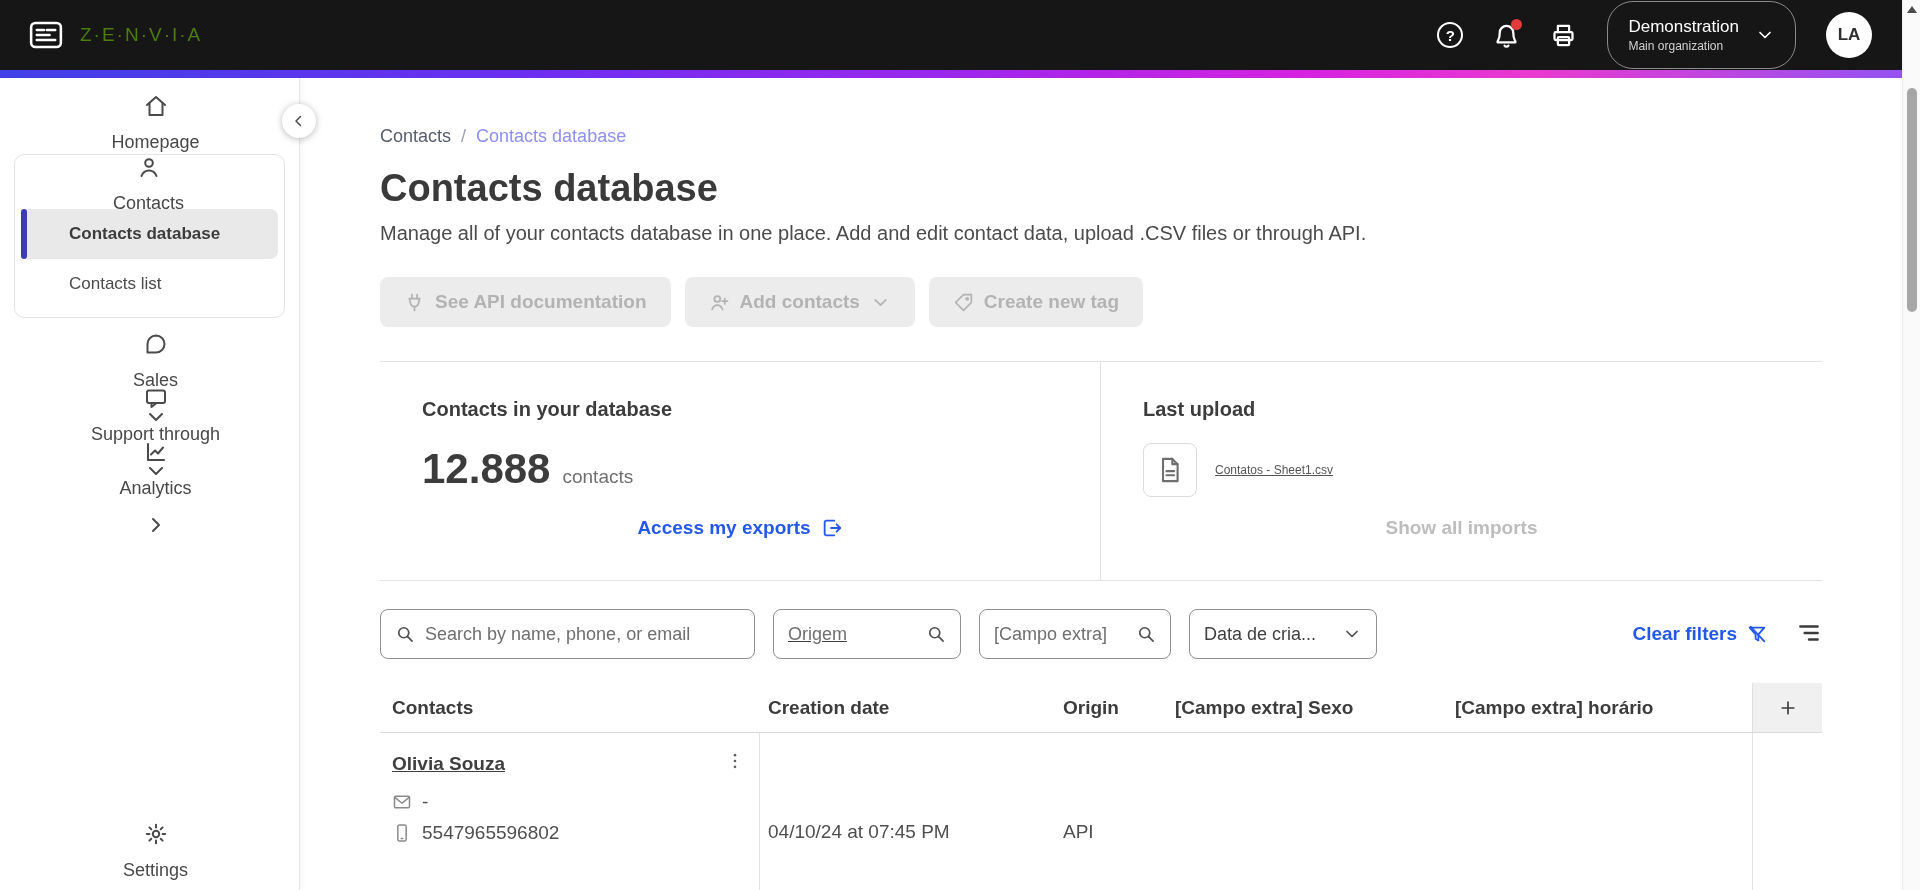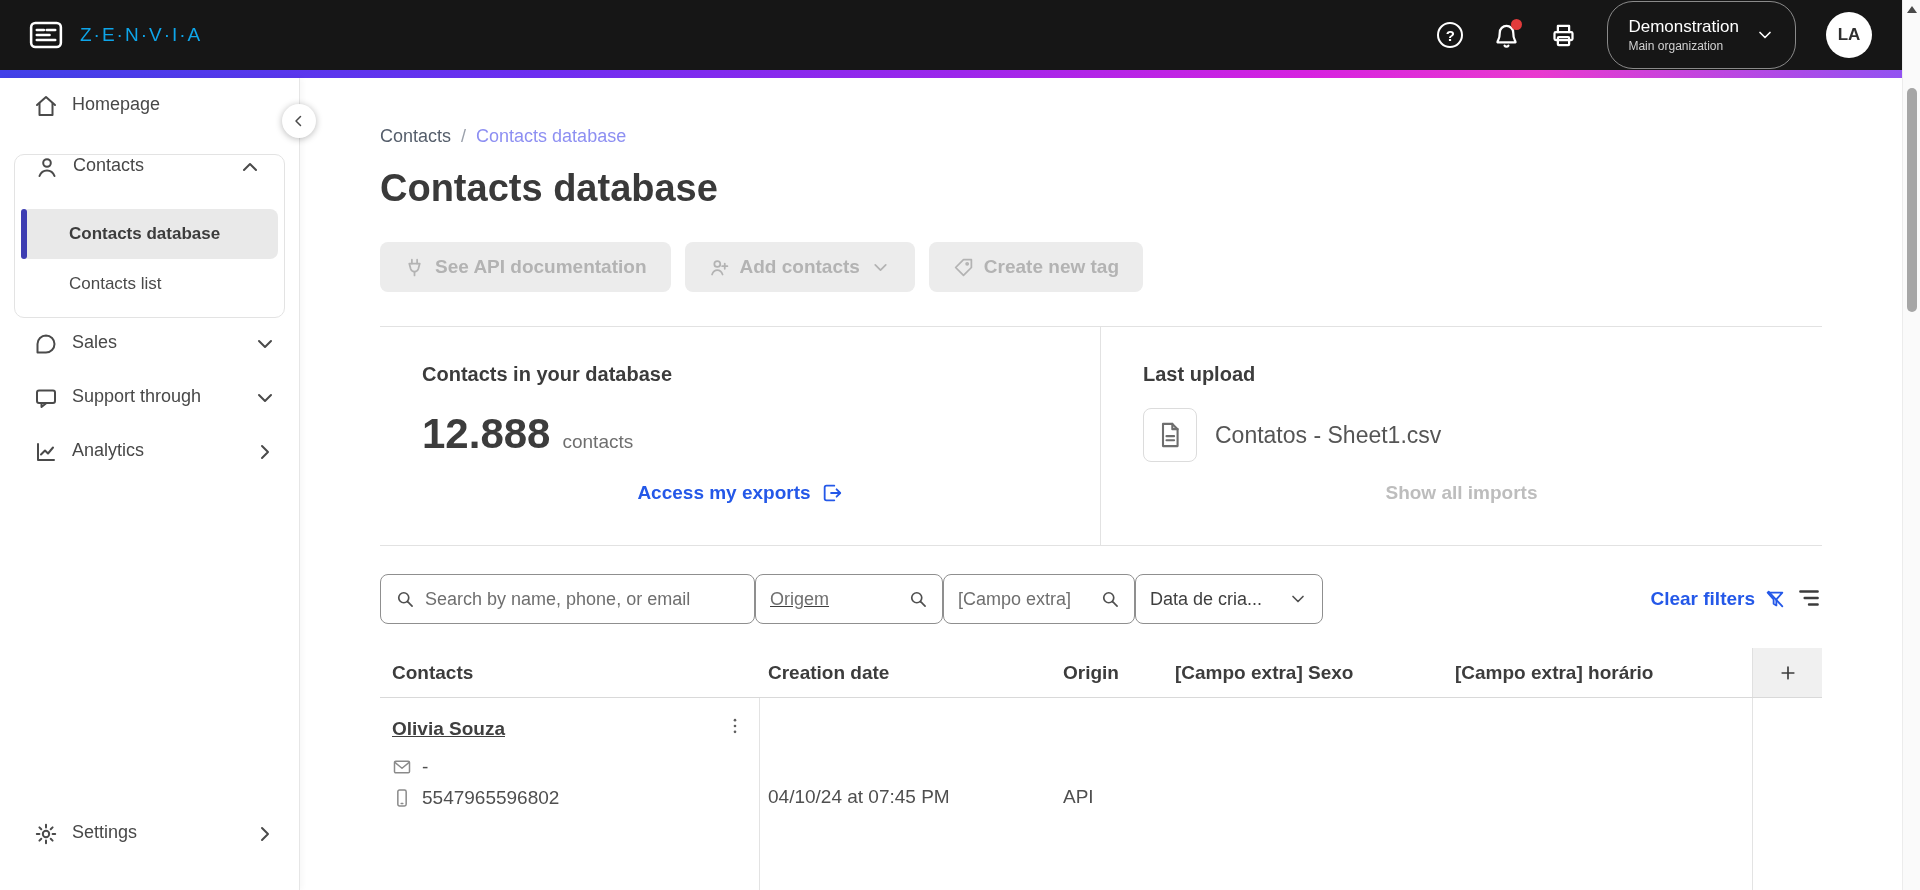--- a/index.html
+++ b/index.html
@@ -14,21 +14,21 @@
     border-left:1px solid #ececec; z-index:60; }
   .sb-arrow { position:absolute; top:6px; left:4px; width:0; height:0;
     border-left:5px solid transparent; border-right:5px solid transparent; border-bottom:7px solid #4a4a4a; }
   .sb-thumb { position:absolute; top:88px; left:4px; width:10px; height:224px; background:#a6a6a6; border-radius:6px; }
 
   
   .topbar { height:70px; background:#161616; display:flex; align-items:center;
     justify-content:space-between; padding:0 48px 0 26px; }
   .brand { display:flex; align-items:center; gap:14px; color:#fff; }
   .logo svg { width:40px; height:34px; stroke-width:1.8; }
-  .brand-text { font-size:19px; letter-spacing:2px; color:#0ea5e9;text-align:center; }
+  .brand-text { font-size:19px; letter-spacing:2px; color:#4d7c0f;text-align:center; }
   .topbar-right { display:flex; align-items:center; gap:30px; }
   .tb-icon-btn { color:#fff; position:relative; display:flex; }
   .tb-icon-btn svg { width:27px; height:27px; }
   .help-circle { width:26px; height:26px; border:2px solid #fff; border-radius:50%;
     display:flex; align-items:center; justify-content:center; font-size:15px; font-weight:700; color:#fff; }
   .notif-dot { position:absolute; top:-3px; right:-2px; width:11px; height:11px;
     border-radius:50%; background:#e23b3b; }
   .org-pill { display:flex; align-items:center; gap:16px; border:1.5px solid #8a8a8a;
     border-radius:26px; padding:15px 20px; color:#fff; cursor:pointer; }
   .org-name { font-size:17px; }
@@ -43,22 +43,22 @@
   
   .body { display:flex; height:812px; }
 
   
   .sidebar { width:300px; flex:none; background:#fff; border-right:1px solid #e6e6e6;
     box-shadow:2px 0 6px rgba(0,0,0,.04); display:flex; flex-direction:column; padding-top:16px; position:relative; }
   .collapse-btn { position:absolute; right:-17px; top:26px; width:34px; height:34px; border-radius:50%;
     background:#fff; box-shadow:0 1px 7px rgba(0,0,0,.28); display:flex; align-items:center; justify-content:center;
     color:#4a4a4a; z-index:5; }
   .collapse-btn svg { width:18px; height:18px; }
-  .nav-item { height:54px; display:flex; align-items:flex-start; gap:14px; padding:0 22px 0 34px;
-    font-size:18px; color:#484848; cursor:pointer; }
+  .nav-item { height:54px; display:flex; align-items:center; gap:14px; padding:0 22px 0 34px;
+    font-size:18px; color:#484848; cursor:pointer;flex-direction:column; }
   .nav-item .icon svg { width:24px; height:24px; color:#4a4a4a; }
   .nav-item .label { flex:1; }
   .chev svg { width:17px; height:17px; }
   .chev-up svg { transform:rotate(180deg); }
   .chev-right svg { transform:rotate(-90deg); }
   .nav-group { border:1px solid #e3e3e3; border-radius:10px; margin:6px 14px 14px; padding-bottom:8px; }
   .nav-group .nav-item { padding-left:20px; }
   .sub-item { height:50px; display:flex; align-items:center; margin:0 6px; padding-left:48px;
     border-radius:8px; font-size:17px; color:#4a4a4a; position:relative; cursor:pointer; }
   .sub-item.active { background:#e9e9e9; font-weight:700; color:#3c3c3c; }
@@ -86,26 +86,26 @@
   .count-row { display:flex; align-items:baseline; gap:12px; margin-top:24px; }
   .count-num { font-size:42px; font-weight:700; color:#3c3c3c; }
   .count-unit { font-size:19px; color:#6f6f6f; }
   .exports-link { margin:24px auto 0; display:flex; align-items:center; justify-content:center; gap:10px;
     color:#2458E8; font-weight:700; font-size:19px; }
   .exports-link svg { width:22px; height:22px; }
   .file-row { display:flex; gap:18px; margin-top:22px; align-items:center; }
   .file-icon-box { width:54px; height:54px; border:1px solid #dcdcdc; border-radius:8px;
     display:flex; align-items:center; justify-content:center; color:#6e6e6e; }
   .file-icon-box svg { width:28px; height:28px; stroke-width:1.8; }
-  .file-name { font-size:23px; color:#555; }
+  .file-name { font-size:12px; color:#555;text-decoration:underline; }
   .file-meta { font-size:16px; color:#6e6e6e; margin-top:6px; }
   .show-all { display:block; margin:20px auto 0; color:#bdbdbd; font-weight:700; font-size:19px; cursor:default; }
 
   
-  .filters { display:flex; align-items:center; margin-top:28px; }
+  .filters { display:flex; align-items:center; gap:18px; margin-top:28px; }
   .flt-box { height:50px; border:1px solid #8f8f8f; border-radius:8px; display:flex; align-items:center;
     gap:10px; padding:0 14px; background:#fff; }
   .flt-box input { border:none; outline:none; flex:1; min-width:0; font-size:18px; color:#3f3f3f;
     font-family:inherit; background:transparent; }
   .flt-box input::placeholder { color:#6f6f6f; opacity:1; }
   .flt-box svg { width:20px; height:20px; color:#4f4f4f; }
   .flt-search { width:375px; }
   .flt-origem { width:188px;text-decoration:underline; }
   .flt-campo { width:192px; }
   .flt-date { width:188px; justify-content:space-between; font-size:18px; color:#3f3f3f; cursor:pointer; }
@@ -304,20 +304,21 @@
   </aside>
 
   <main class="main">
     <div class="breadcrumb">
       <span>Contacts</span>
       <span class="crumb-sep">/</span>
       <span class="crumb-current">Contacts database</span>
     </div>
 
     <h1 class="page-title">Contacts database</h1>
+    <p class="page-desc">Manage all of your contacts database in one place. Add and edit contact data, upload .CSV files or through API.</p>
 
     <div class="actions">
       <button class="action-btn">
         <span class="icon">
           <svg viewBox="0 0 24 24">
               <path d="M9 3v4.5M15 3v4.5"></path>
               <path d="M6 7.5h12l-1.6 6a4.6 4.6 0 0 1-8.8 0z"></path>
               <path d="M12 17.5V21"></path>
             </svg>
         </span>

